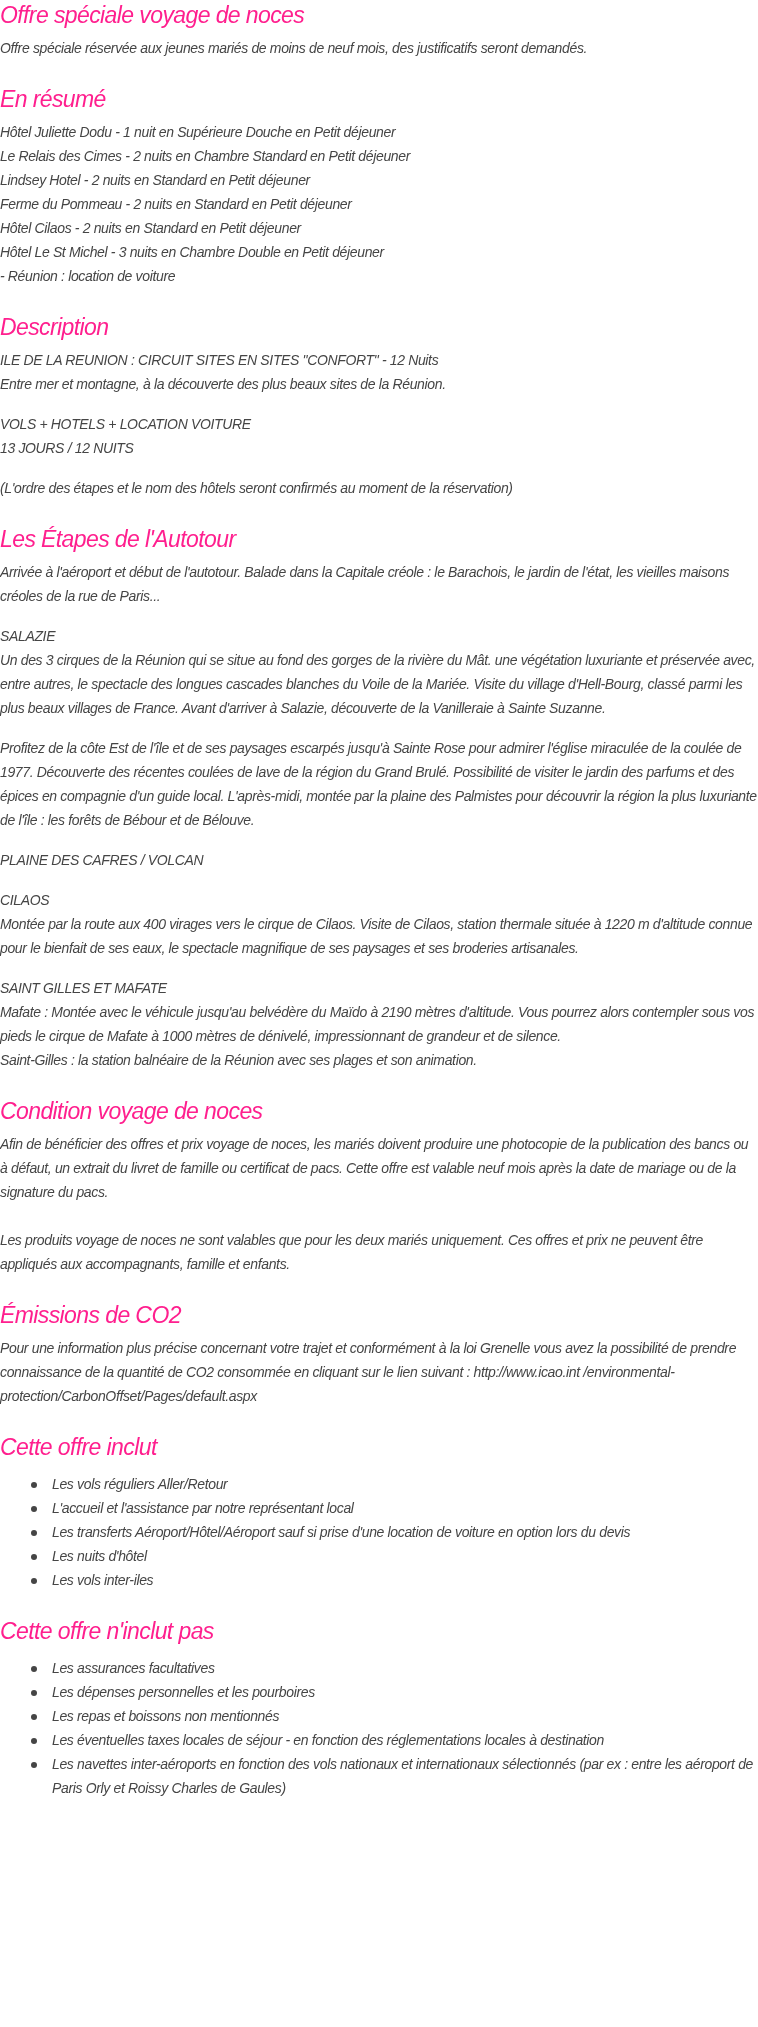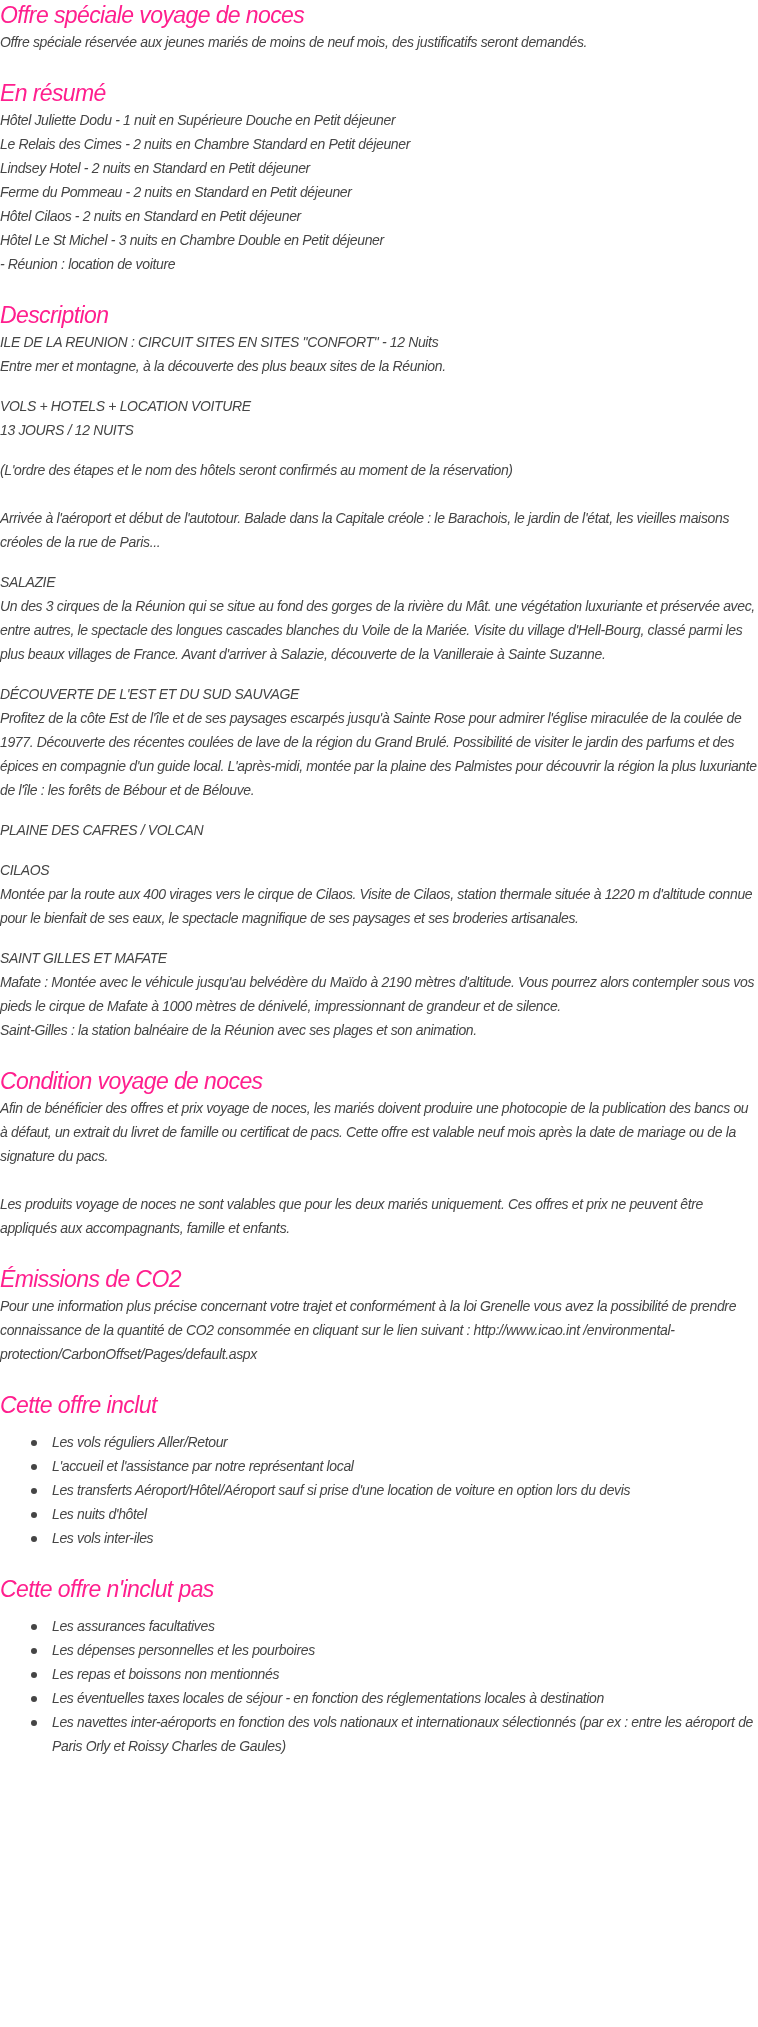--- a/index.html
+++ b/index.html
@@ -18,21 +18,21 @@
       font-style: italic;
       font-weight: normal;
       font-size: 23px;
       line-height: 30px;
       margin: 0;
       letter-spacing: -0.6px;
     }
     .section { margin-bottom: 24px; }
     .section:first-child { margin-top: 0; }
     p { margin: 0; }
-    .hdr { }
+    .hdr { margin-top: 6px; }
     .gap { height: 16px; }
     .gap-lg { height: 24px; }
     ul { margin: 10px 3px 0 0; padding: 0 0 0 52px; list-style: none; }
     ul li { position: relative; }
     ul li::before {
       content: "";
       position: absolute;
       left: -21px; top: 10px;
       width: 6px; height: 6px;
       border-radius: 50%;
@@ -69,32 +69,32 @@
       <p>Entre mer et montagne, à la découverte des plus beaux sites de la Réunion.</p>
       <div class="gap"></div>
       <p>VOLS + HOTELS + LOCATION VOITURE</p>
       <p>13 JOURS / 12 NUITS</p>
       <div class="gap"></div>
       <p>(L'ordre des étapes et le nom des hôtels seront confirmés au moment de la réservation)</p>
     </div>
   </section>
 
   <section class="section">
+    <h2>Les Étapes de l'Autotour</h2>
     <div class="hdr">
       <div>
         <p>Arrivée à l'aéroport et début de l'autotour. Balade dans la Capitale créole : le Barachois, le jardin de l'état, les vieilles maisons créoles de la rue de Paris...</p>
       </div>
       <div class="gap"></div>
       <div>
         <p>SALAZIE</p>
         <p>Un des 3 cirques de la Réunion  qui se situe  au fond des gorges de la rivière du Mât. une végétation luxuriante et préservée avec, entre autres, le spectacle des longues cascades blanches du Voile de la Mariée. Visite du village d'Hell-Bourg, classé parmi les plus beaux villages de France. Avant d'arriver à Salazie, découverte de la Vanilleraie à Sainte Suzanne.</p>
       </div>
       <div class="gap"></div>
       <div>
-        <p>DÉCOUVERTE DE L'EST ET DU SUD SAUVAGE</p>
         <p>Profitez de la côte Est de l'île et de ses paysages escarpés jusqu'à Sainte Rose pour admirer l'église miraculée de la coulée de 1977. Découverte des récentes coulées de lave de la région du Grand Brulé. Possibilité de visiter le jardin des parfums et des épices en compagnie d'un guide local. L'après-midi, montée par la plaine des Palmistes pour découvrir la région la plus luxuriante de l'île : les forêts de Bébour et de Bélouve.</p>
       </div>
       <div class="gap"></div>
       <div>
         <p>PLAINE DES CAFRES / VOLCAN</p>
       </div>
       <div class="gap"></div>
       <div>
         <p>CILAOS</p>
         <p>Montée par la route aux 400 virages vers le cirque de Cilaos. Visite de Cilaos, station thermale située à 1220 m d'altitude connue pour le bienfait de ses eaux, le spectacle magnifique de ses paysages et ses broderies artisanales.</p>

